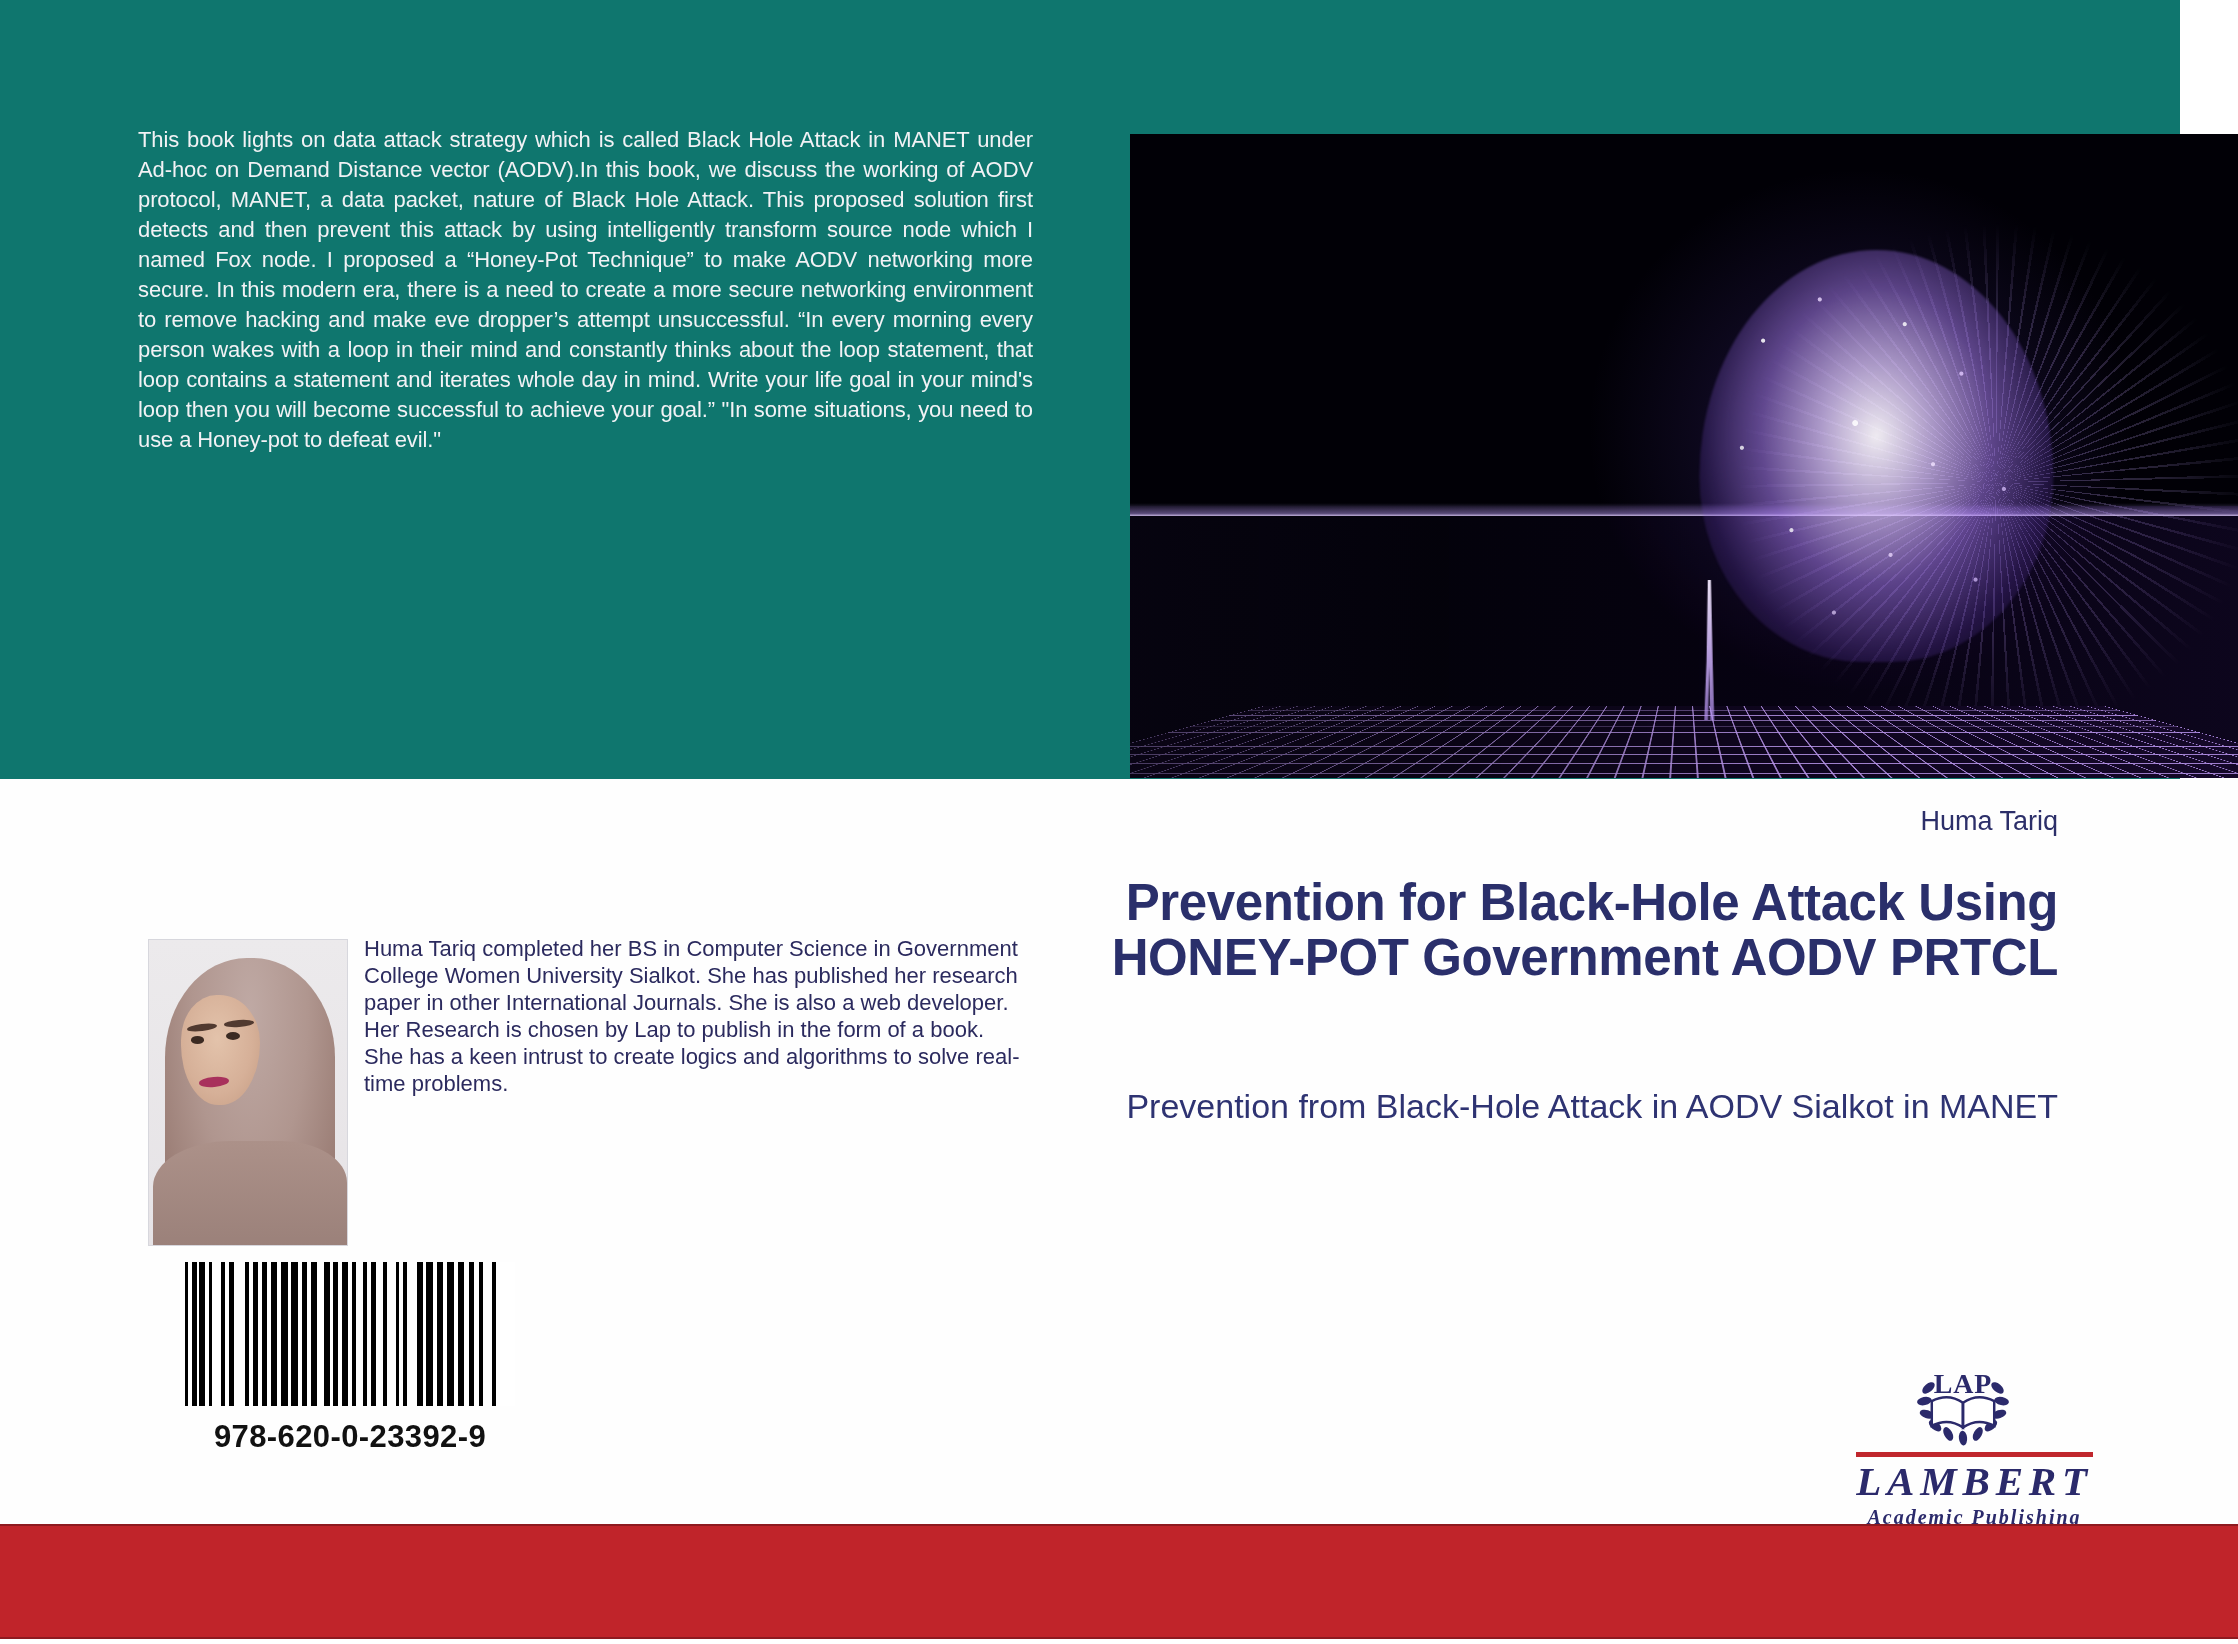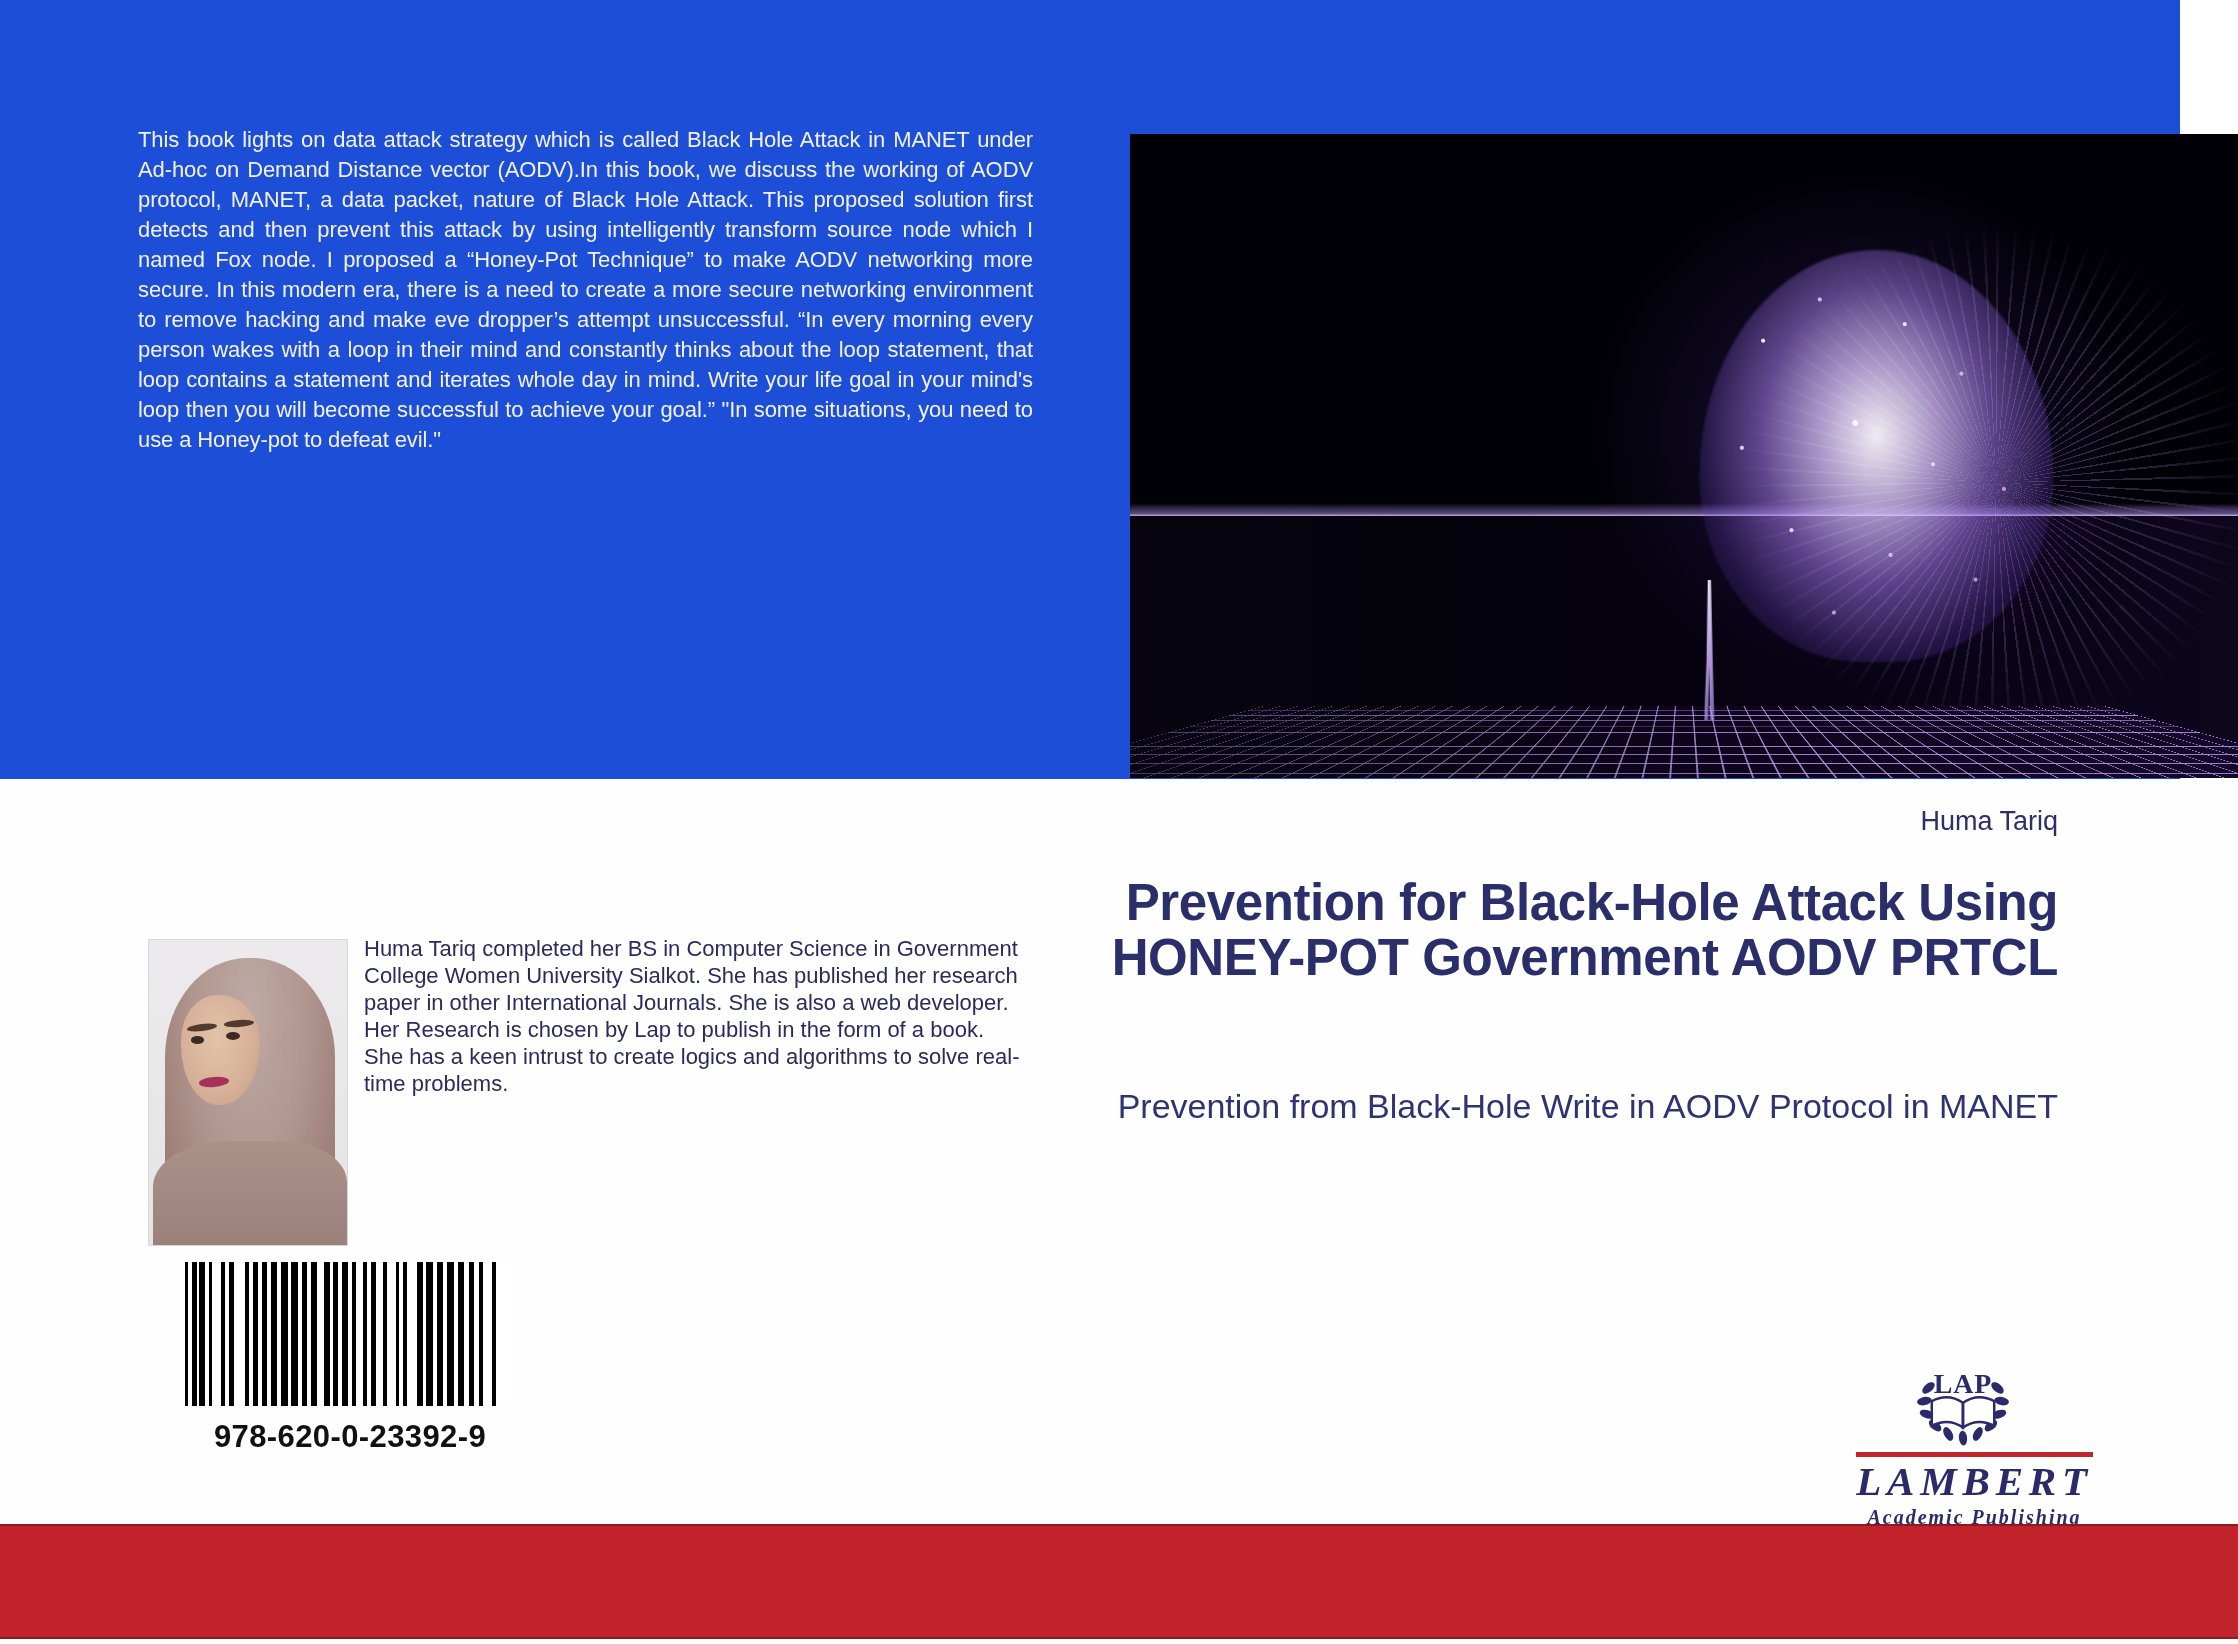--- a/index.html
+++ b/index.html
@@ -14,21 +14,21 @@
     overflow: hidden;
     font-family: "Liberation Sans", sans-serif;
   }
 
   
   #top-panel {
     position: absolute;
     left: 0; top: 0;
     width: 2180px;
     height: 779px;
-    background: #1d4ed8;
+    background: #0f766e;
   }
 
   #blurb {
     position: absolute;
     left: 138px;
     top: 125px;
     width: 895px;
     color: #f2f2f5;
     font-size: 22px;
     line-height: 30px;
@@ -380,21 +380,21 @@
 
 <div id="author-bio">Huma Tariq completed her BS in Computer Science in Government College Women University Sialkot. She has published her research paper in other International Journals. She is also a web developer. Her Research is chosen by Lap to publish in the form of a book. She has a keen intrust to create logics and algorithms to solve real-time problems.</div>
 
 <div id="barcode-block">
   <div id="barcode-bars"></div>
   <div id="barcode-number">978-620-0-23392-9</div>
 </div>
 
 <div id="front-author">Huma Tariq</div>
 <div id="front-title">Prevention for Black-Hole Attack Using HONEY-POT Government AODV PRTCL</div>
-<div id="front-subtitle">Prevention from Black-Hole Write in AODV Protocol in MANET</div>
+<div id="front-subtitle">Prevention from Black-Hole Attack in AODV Sialkot in MANET</div>
 
 <div id="publisher-logo">
   <div id="lap-emblem">
     <svg viewBox="0 0 112 112" width="92" height="92" aria-hidden="true">
 
       <g fill="#2b2a6b">
         <ellipse cx="14" cy="34" rx="9" ry="5" transform="rotate(-40 14 34)"></ellipse>
         <ellipse cx="9" cy="50" rx="9" ry="5" transform="rotate(-12 9 50)"></ellipse>
         <ellipse cx="12" cy="66" rx="9" ry="5" transform="rotate(18 12 66)"></ellipse>
         <ellipse cx="22" cy="80" rx="9" ry="5" transform="rotate(40 22 80)"></ellipse>

